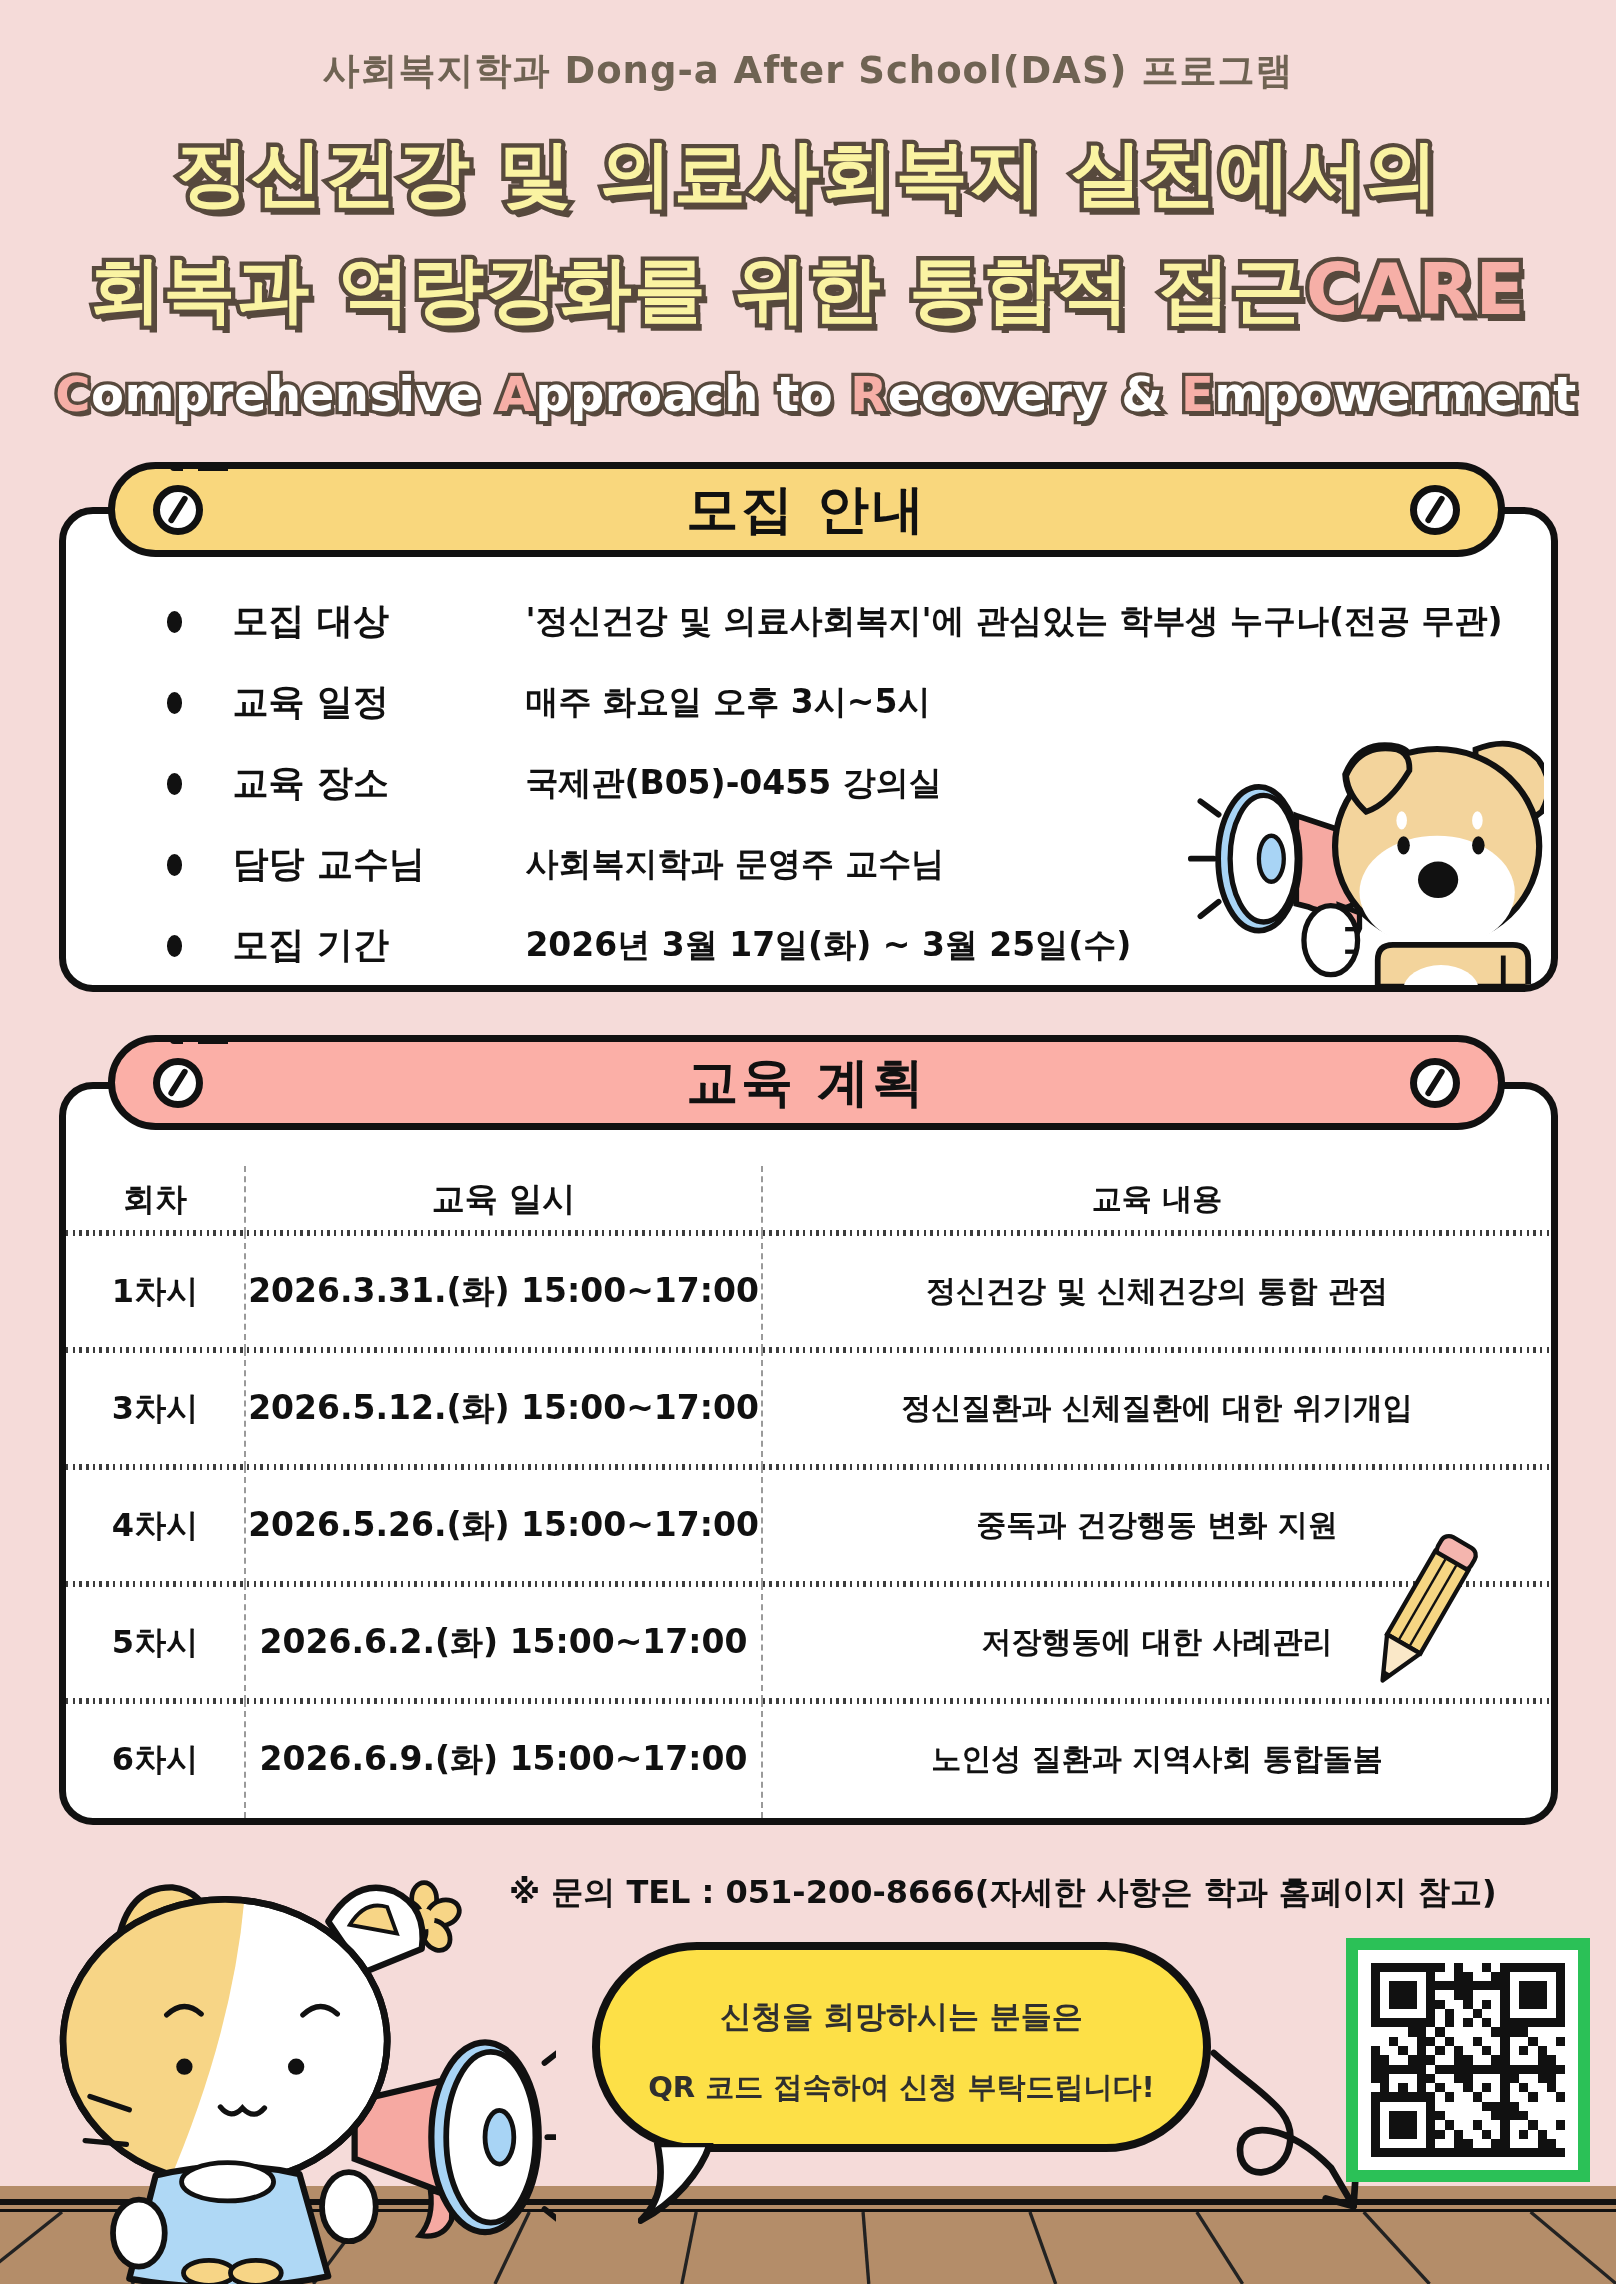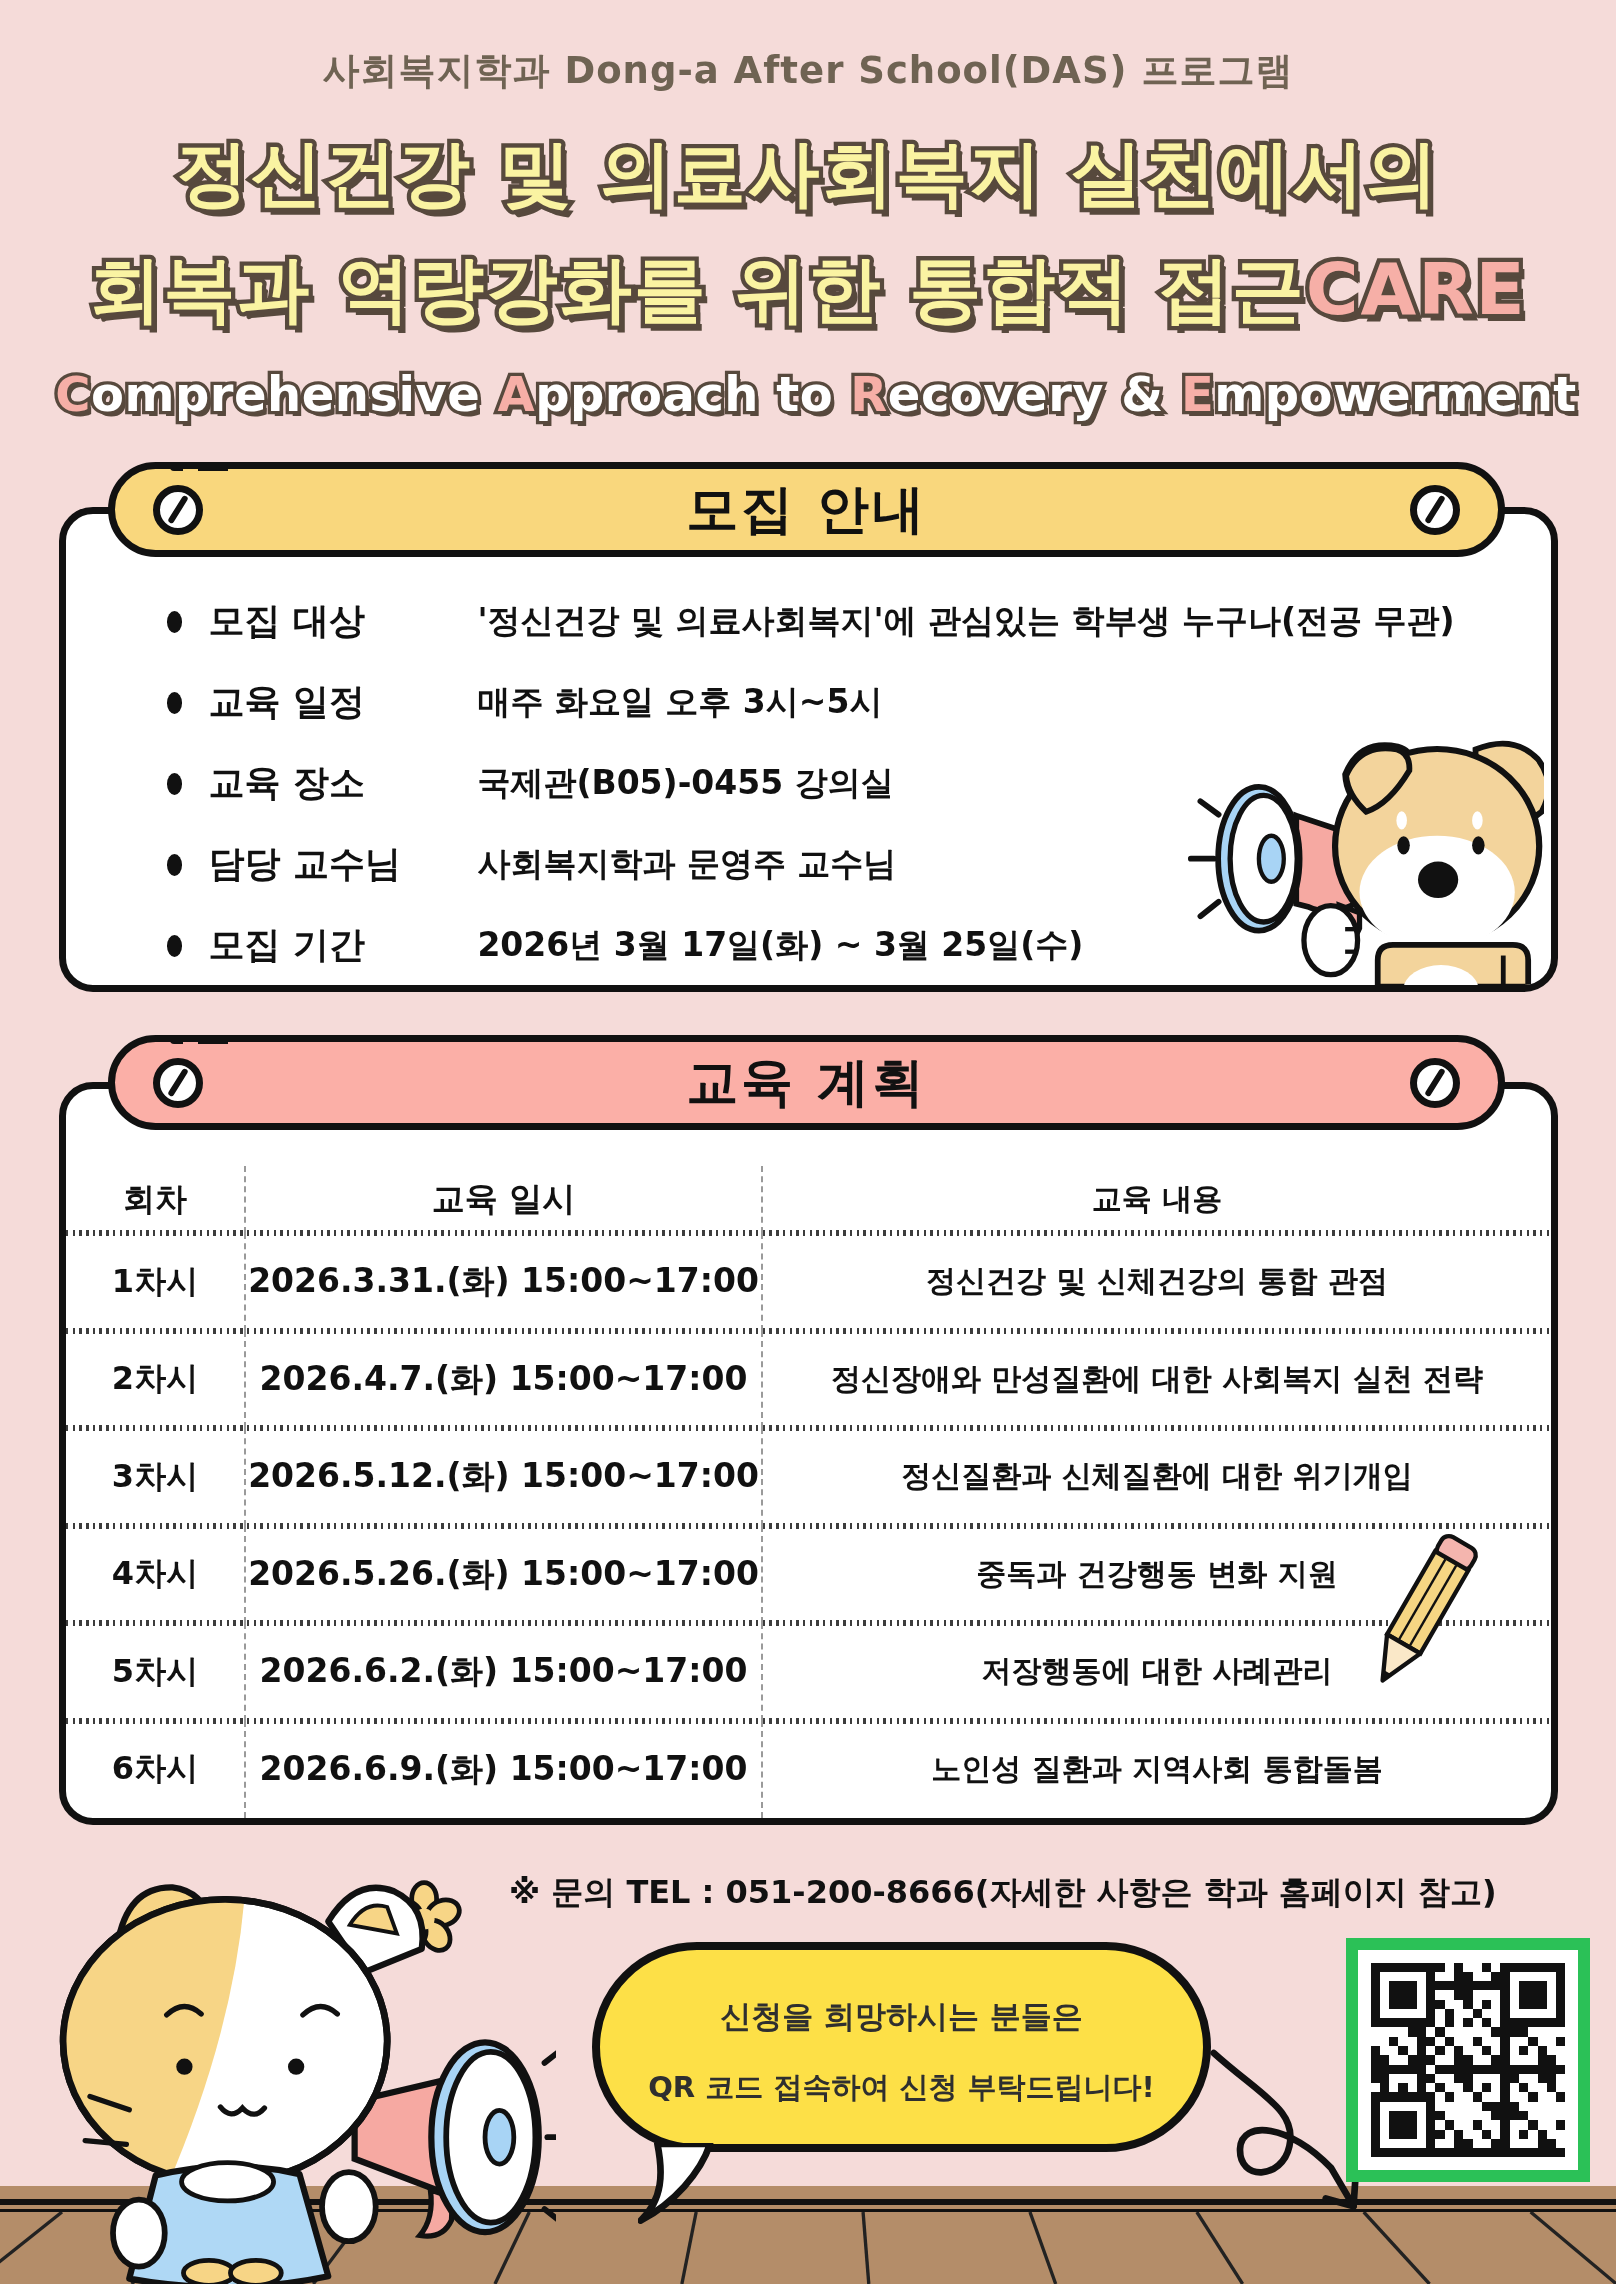--- a/index.html
+++ b/index.html
@@ -48,21 +48,21 @@
   .banner1{top:462px;background:var(--banner_yellow);}
   .banner2{top:1035px;background:var(--banner_pink);}
   .banner-title{font-size:52px;font-weight:800;color:#111;letter-spacing:2.9px;}
   .screw{position:absolute;top:50%;margin-top:-25px;width:50px;height:50px;border-radius:50%;
     background:#fff;border:7.2px solid #111;}
   .screw::after{content:"";position:absolute;left:50%;top:50%;width:6.2px;height:31px;
     margin:-15.4px 0 0 -2.9px;background:#111;border-radius:2.9px;transform:rotate(32deg);}
   .screw-left{left:38px;} .screw-right{right:38px;}
   
   .bullet-list{position:absolute;left:82px;top:67px;right:19px;}
-  .bullet-row{height:81px;display:flex;align-items:center;padding-left:19px;}
+  .bullet-row{height:81px;display:flex;align-items:center;padding-left:19px;gap:24px;}
   .bullet-dot{width:15.4px;height:22px;border-radius:50%;background:#111;flex:0 0 auto;}
   .bullet-label{width:269px;margin-left:26px;font-size:36px;font-weight:800;flex:0 0 auto;}
   .bullet-value{font-size:33px;font-weight:700;white-space:nowrap;}
   
   .sched-table{position:absolute;left:0;right:0;top:77px;bottom:0;display:flex;flex-direction:column;}
   .t-row{display:flex;flex:1;position:relative;align-items:center;}
   .t-row.header{flex:0 0 67px;}
   .t-sep{position:absolute;top:-2.9px;left:0;right:0;height:6.2px;
     background:repeating-linear-gradient(90deg,#3c3c3c 0 2.4px,transparent 2.4px 6.7px);}
   .c1,.c2,.c3{display:flex;align-items:center;justify-content:center;height:100%;text-align:center;}
@@ -183,26 +183,20 @@
     <div class="t-row header">
       <div class="c1">회차</div>
       <div class="c2">교육 일시</div>
       <div class="c3">교육 내용</div>
     </div>
     <div class="t-row">
         <div class="t-sep"></div>
       <div class="c1">1차시</div>
       <div class="c2">2026.3.31.(화) 15:00~17:00</div>
       <div class="c3">정신건강 및 신체건강의 통합 관점</div>
-    </div>
-    <div class="t-row">
-        <div class="t-sep"></div>
-      <div class="c1">2차시</div>
-      <div class="c2">2026.4.7.(화) 15:00~17:00</div>
-      <div class="c3">정신장애와 만성질환에 대한 사회복지 실천 전략</div>
     </div>
     <div class="t-row">
         <div class="t-sep"></div>
       <div class="c1">3차시</div>
       <div class="c2">2026.5.12.(화) 15:00~17:00</div>
       <div class="c3">정신질환과 신체질환에 대한 위기개입</div>
     </div>
     <div class="t-row">
         <div class="t-sep"></div>
       <div class="c1">4차시</div>

